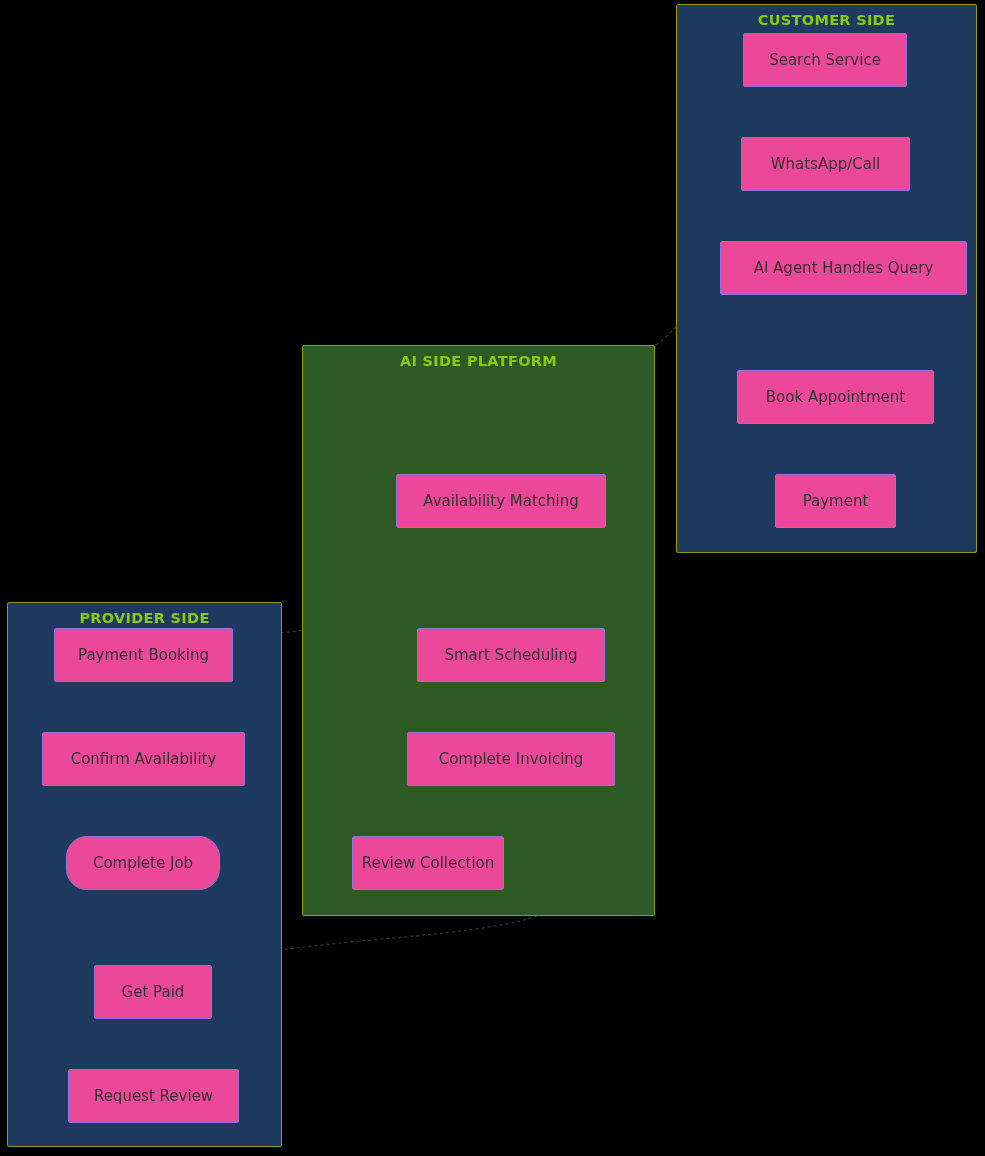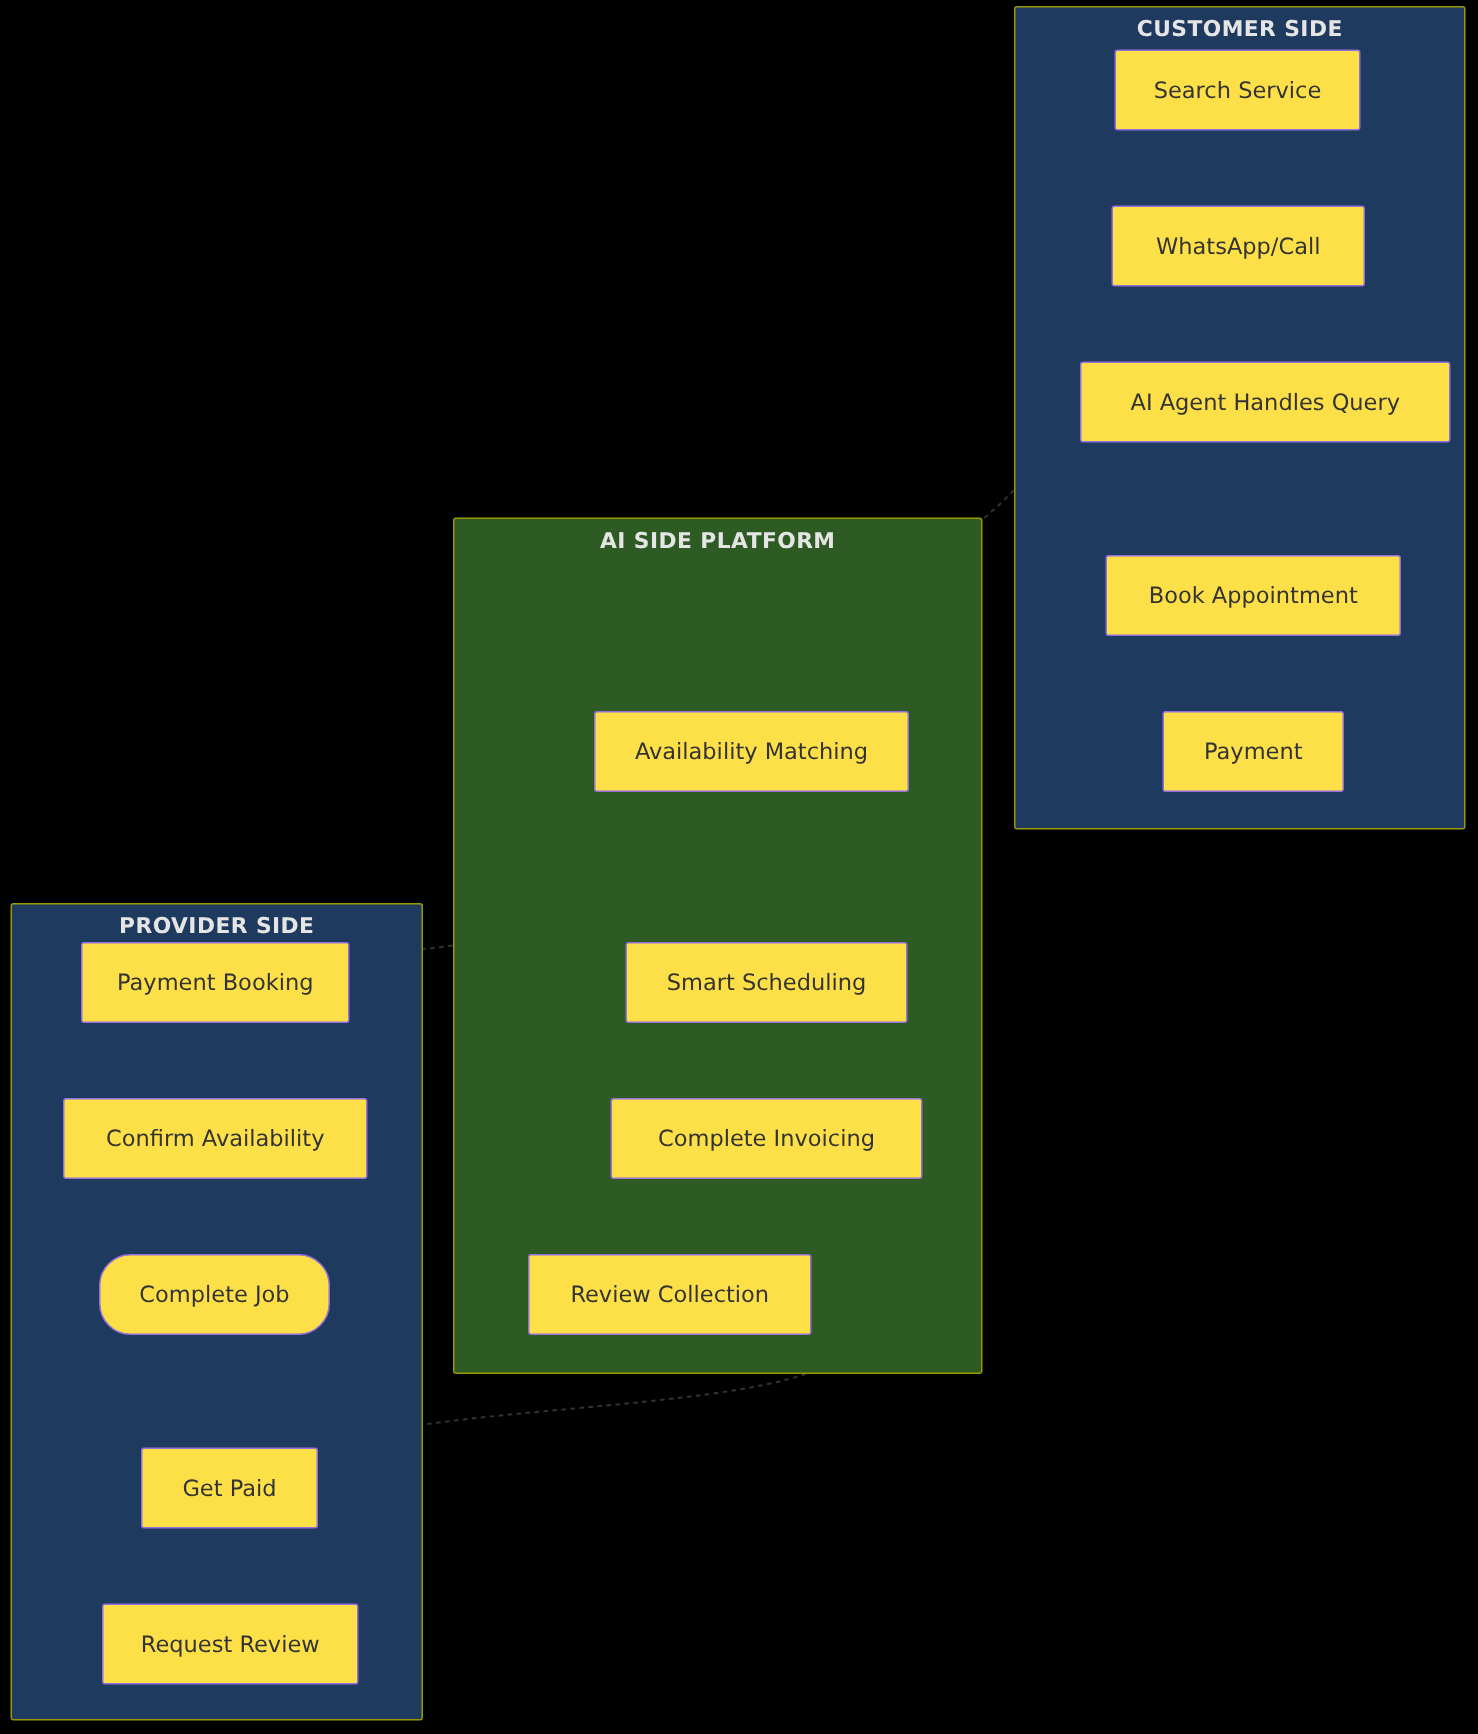--- a/index.html
+++ b/index.html
@@ -20,30 +20,30 @@
     box-sizing: border-box;
     border: 1.3px solid #999900;
     border-radius: 2px;
   }
   .subgraph-title {
     position: absolute;
     left: 0;
     right: 0;
     top: 7px;
     text-align: center;
-    color: #e5e5e5;
+    color: #84cc16;
     font-size: 14.5px;
     font-weight: 600;
     letter-spacing: 0.3px;
     font-family: "DejaVu Sans", "Liberation Sans", sans-serif;
   }
   .node {
     position: absolute;
     box-sizing: border-box;
-    background: #fde047;
+    background: #ec4899;
     border: 1.6px solid #9370DB;
     border-radius: 2px;
     display: flex;
     align-items: center;
     justify-content: center;
     color: #333333;
     font-size: 15px;
     font-family: "DejaVu Sans", "Liberation Sans", sans-serif;
     white-space: nowrap;
   }
@@ -96,21 +96,21 @@
   <div class="node" style="left:710px; top:241px; width:247px; height:54px;margin-left:10px;">AI Agent Handles Query</div>
   <div class="node" style="left:737px; top:370px; width:197px; height:54px;">Book Appointment</div>
   <div class="node" style="left:775px; top:474px; width:121px; height:54px;">Payment</div>
 
   <div class="subgraph" style="left:302px; top:345px; width:353px; height:571px; background:#2E5A23;">
     <div class="subgraph-title">AI SIDE PLATFORM</div>
   </div>
   <div class="node" style="left:396px; top:474px; width:210px; height:54px;">Availability Matching</div>
   <div class="node" style="left:417px; top:628px; width:188px; height:54px;">Smart Scheduling</div>
   <div class="node" style="left:407px; top:732px; width:208px; height:54px;">Complete Invoicing</div>
-  <div class="node" style="left:352px; top:836px; width:189px; height:54px;">Review Collection</div>
+  <div class="node" style="left:352px; top:836px; width:152px; height:54px;">Review Collection</div>
 
   <div class="subgraph" style="left:7px; top:602px; width:275px; height:545px; background:#1F3A5F;">
     <div class="subgraph-title">PROVIDER SIDE</div>
   </div>
   <div class="node" style="left:54px; top:628px; width:179px; height:54px;">Payment Booking</div>
   <div class="node" style="left:42px; top:732px; width:203px; height:54px;">Confirm Availability</div>
   <div class="node" style="left:66px; top:836px; width:154px; height:54px;border-radius:21px;">Complete Job</div>
   <div class="node" style="left:94px; top:965px; width:118px; height:54px;">Get Paid</div>
   <div class="node" style="left:68px; top:1069px; width:171px; height:54px;">Request Review</div>
 

